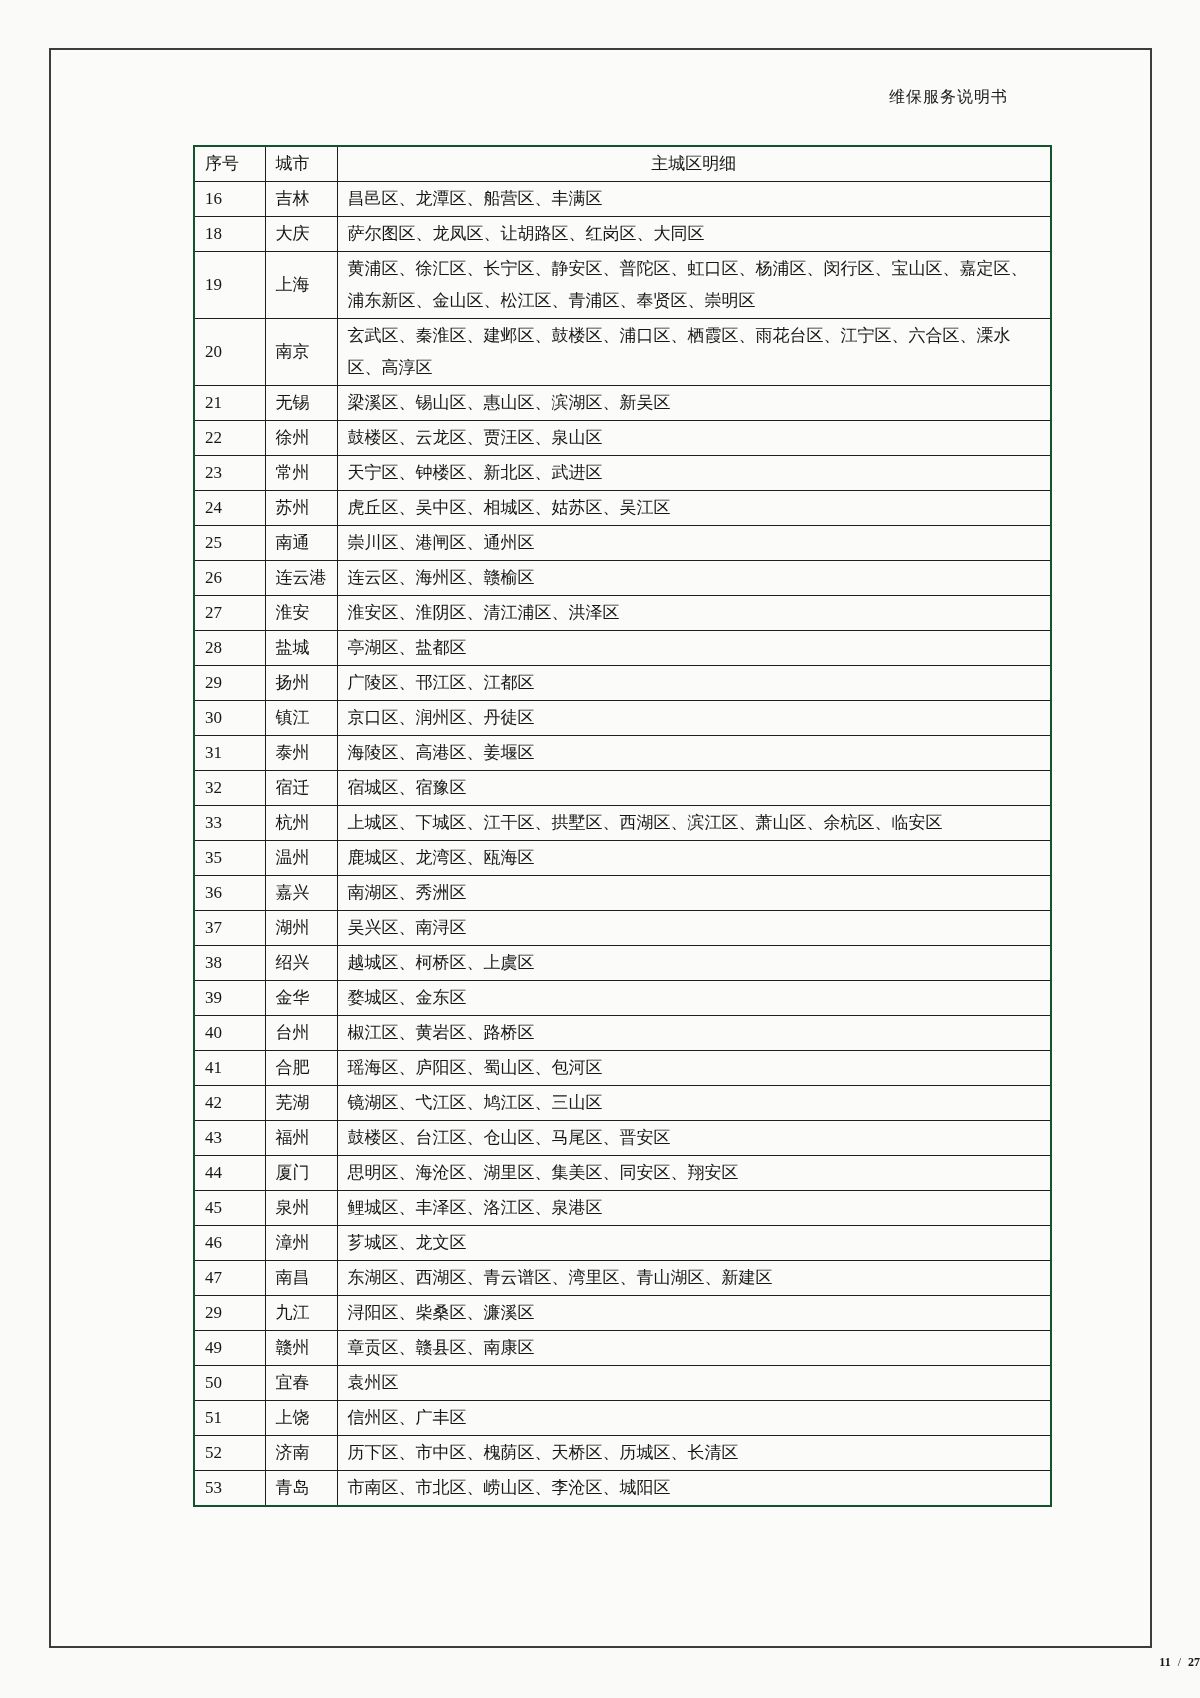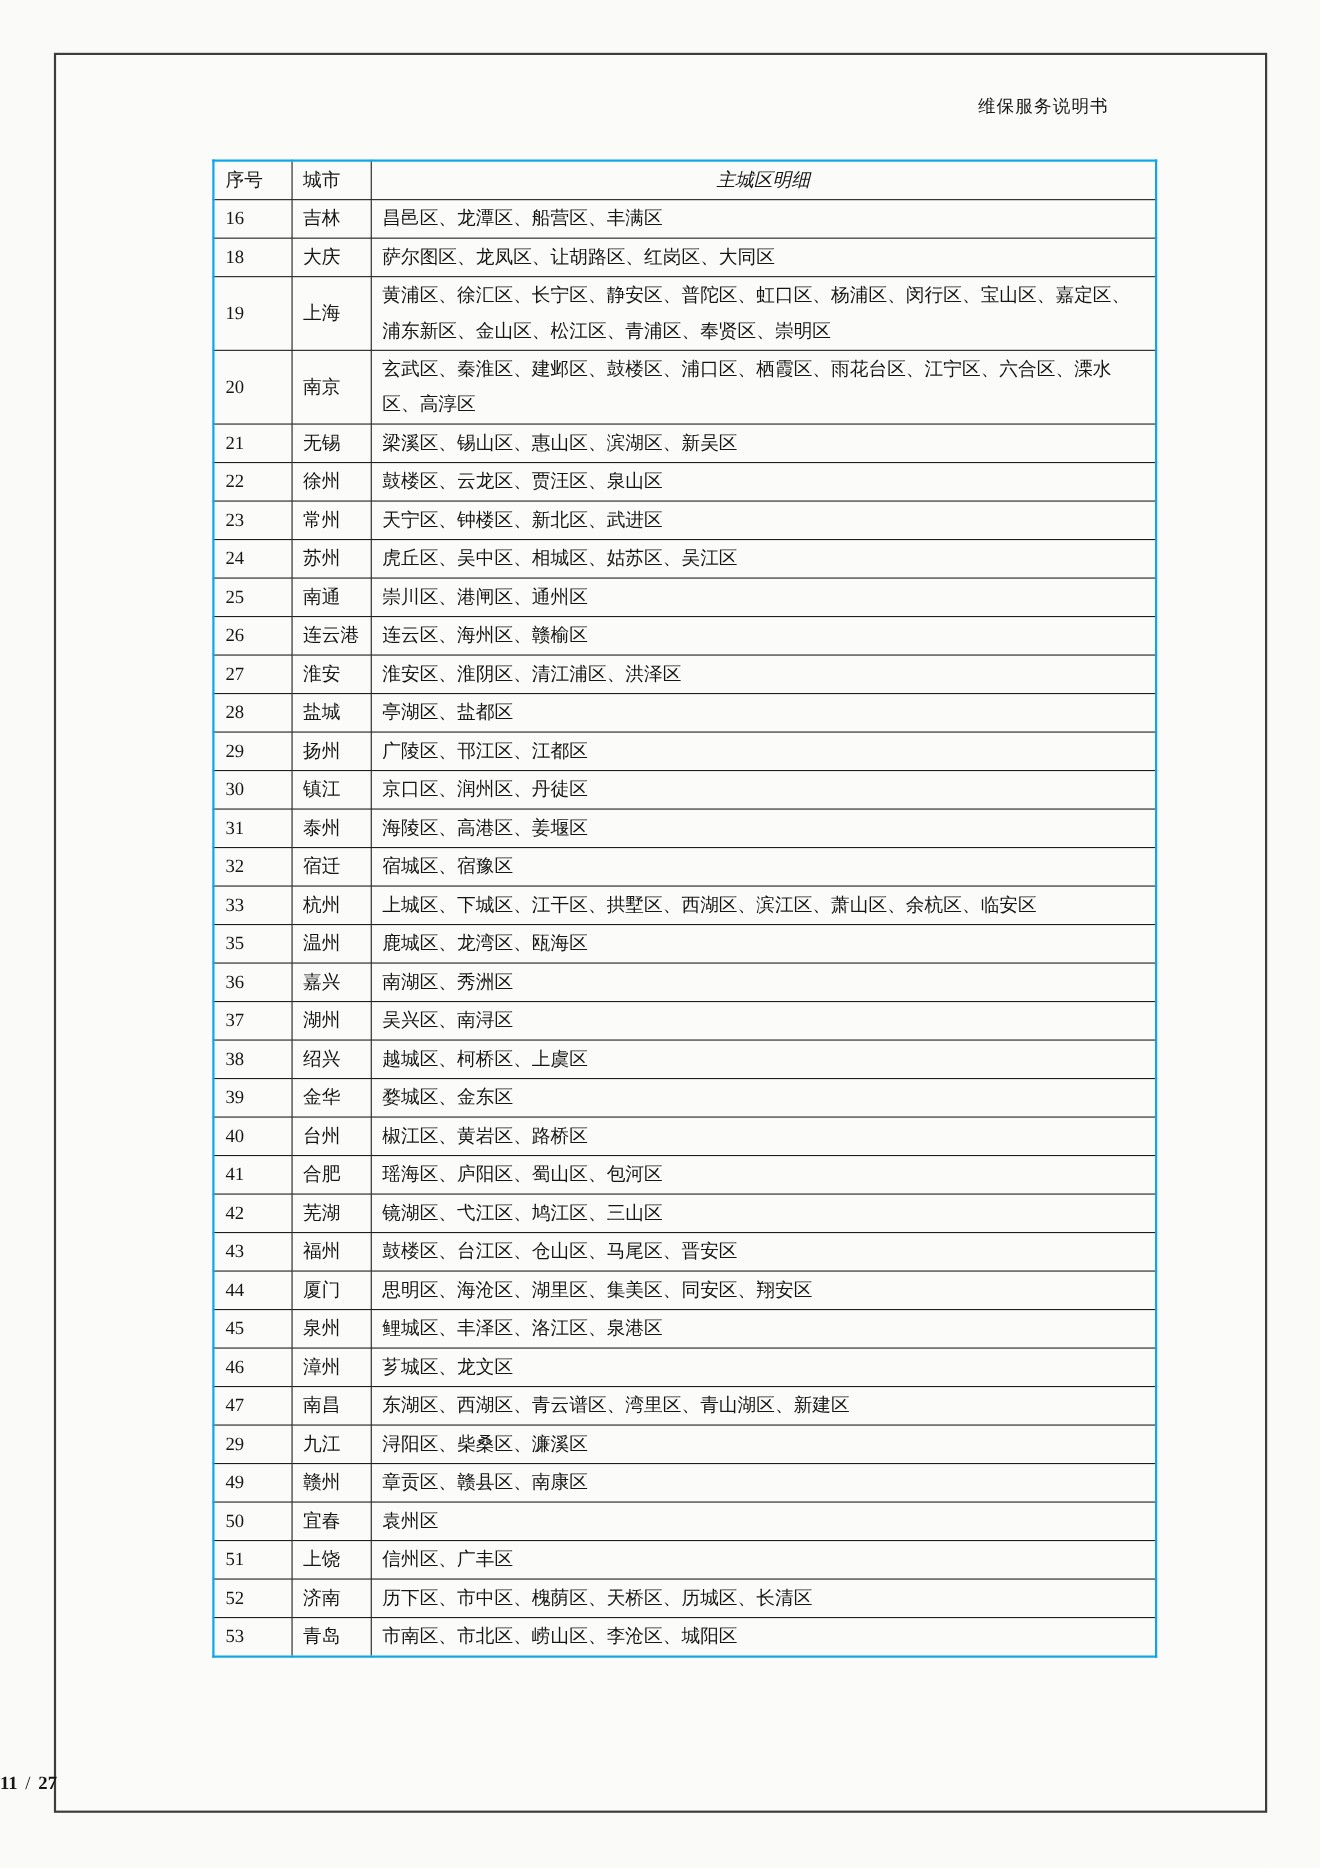--- a/index.html
+++ b/index.html
@@ -32,44 +32,43 @@
     white-space: nowrap;
   }
   table.city-table {
     position: absolute;
     left: 193px;
     top: 145px;
     width: 857px;
     border-collapse: collapse;
     table-layout: fixed;
     font-size: 17px;
-    border: 2px solid #0ea5e9;
+    border: 2px solid #14532d;
   }
   .city-table th, .city-table td {
     border: 1px solid #1e1e1e;
     font-weight: normal;
     text-align: left;
     vertical-align: middle;
     padding: 1px 10px;
     line-height: 32px;
     height: 32px;
     overflow: hidden;
     word-break: break-all;
   }
   .city-table th.col-districts {
     text-align: center;
-    font-style: italic;
   }
   .page-number {
     position: absolute;
     left: 0;
-    top: 1611px;
+    top: 1655px;
     width: 100%;
-    text-align: left;
-    font-size: 17px;
+    text-align: right;
+    font-size: 12px;
     font-weight: bold;
   }
   .page-number .sep {
     font-weight: normal;
     margin: 0 7px;
   }
 </style>
 </head>
 <body>
 

